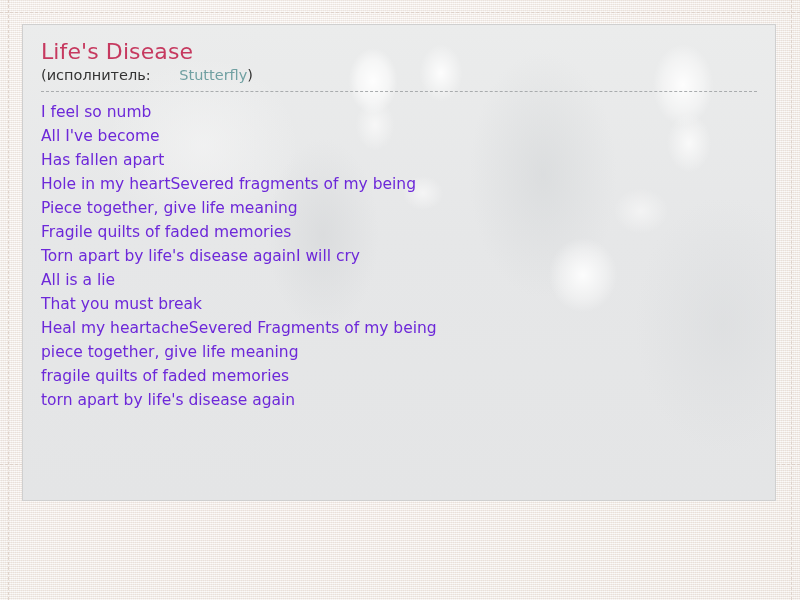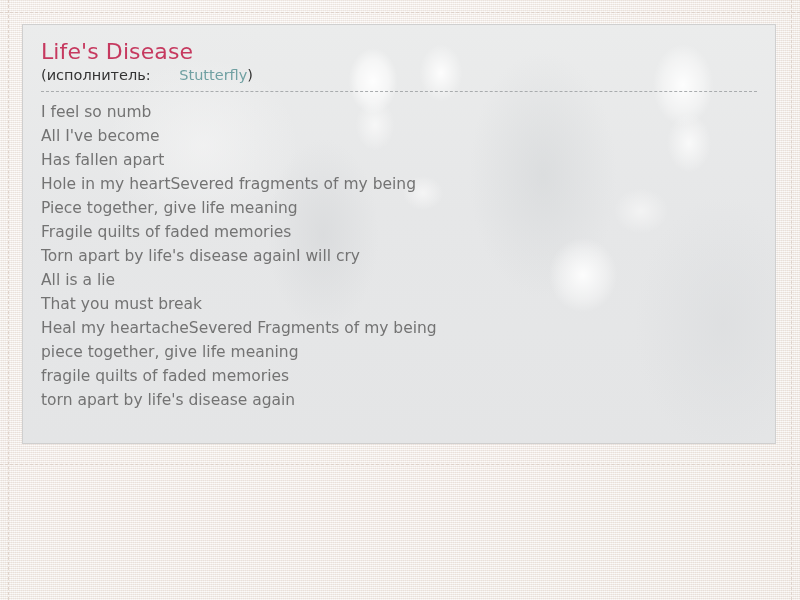--- a/index.html
+++ b/index.html
@@ -57,21 +57,21 @@
   }
   #page-rule-left { left: 8px; }
   #page-rule-right { left: 791px; }
 
   
   #lyrics-panel {
     position: absolute;
     left: 22px;
     top: 24px;
     width: 754px;
-    height: 420px;
+    height: 477px;
     box-sizing: border-box;
     border: 1px solid #cfcfcf;
     overflow: hidden;
     background-color: #e9eaea;
     z-index: 2;
   }
 
   
   #panel-photo {
     position: absolute;
@@ -127,21 +127,21 @@
   #title-rule {
     margin: 6px 0 0 0;
     height: 0;
     border-top: 1px dashed #a9acae;
   }
 
   #lyrics-body {
     margin: 8px 0 0 0;
     font-size: 15.5px;
     line-height: 24px;
-    color: #737373;
+    color: #6d28d9;
     white-space: pre-wrap;
   }
   .lyric-line {
     display: block;
     min-height: 24px;
   }
 </style>
 </head>
 <body>
 

